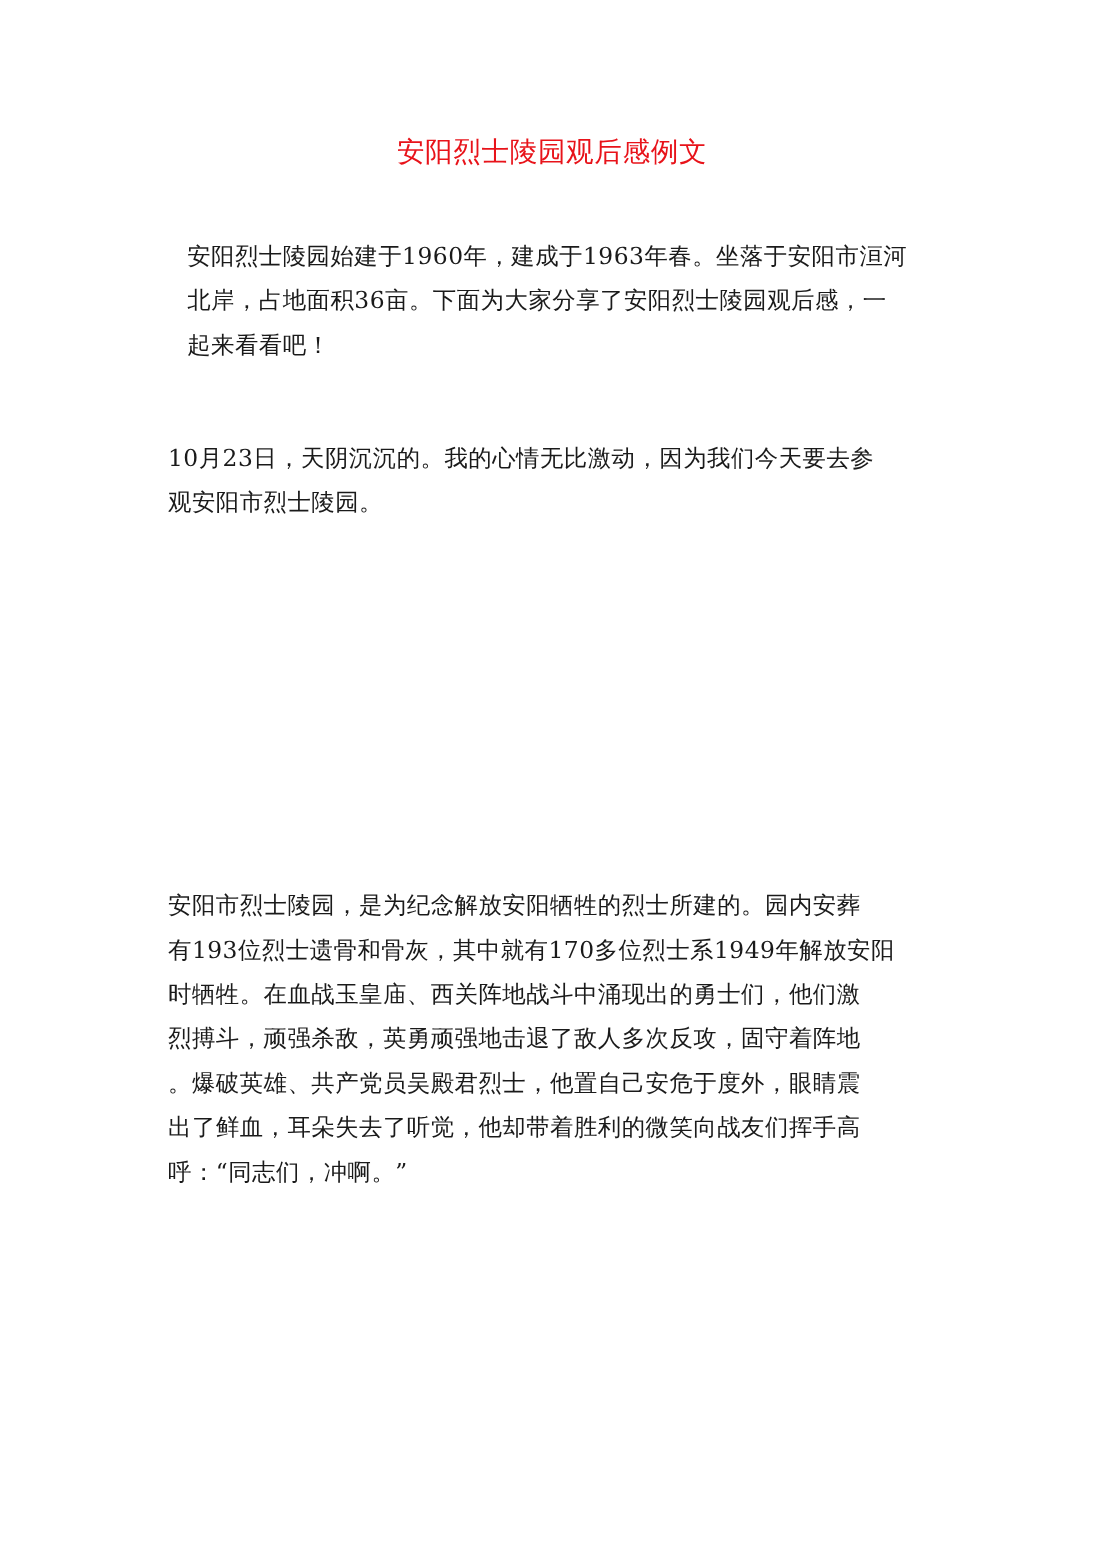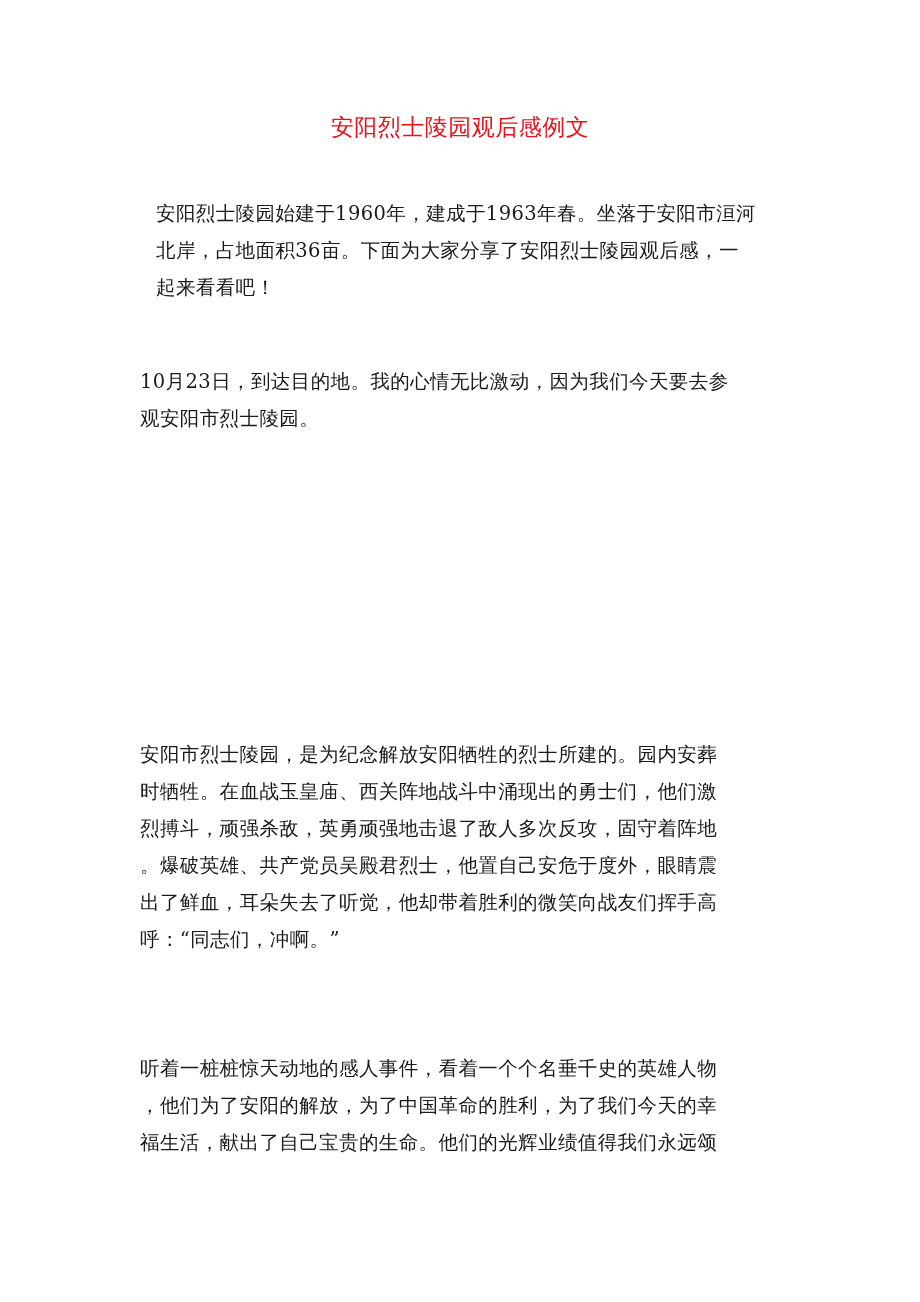--- a/index.html
+++ b/index.html
@@ -59,33 +59,29 @@
 
   <h1 class="title">安阳烈士陵园观后感例文</h1>
 
   <div class="para" style="top:195px;margin-left:16px;">
     <span class="line">安阳烈士陵园始建于1960年，建成于1963年春。坐落于安阳市洹河</span>
     <span class="line">北岸，占地面积36亩。下面为大家分享了安阳烈士陵园观后感，一</span>
     <span class="line">起来看看吧！</span>
   </div>
 
   <div class="para" style="top:363px;">
-    <span class="line">10月23日，到达目的地。我的心情无比激动，因为我们今天要去参</span>
+    <span class="line">10月23日，天阴沉沉的。我的心情无比激动，因为我们今天要去参</span>
     <span class="line">观安阳市烈士陵园。</span>
   </div>
 
 
   <div class="para" style="top:736px;">
     <span class="line">安阳市烈士陵园，是为纪念解放安阳牺牲的烈士所建的。园内安葬</span>
+    <span class="line">有193位烈士遗骨和骨灰，其中就有170多位烈士系1949年解放安阳</span>
     <span class="line">时牺牲。在血战玉皇庙、西关阵地战斗中涌现出的勇士们，他们激</span>
     <span class="line">烈搏斗，顽强杀敌，英勇顽强地击退了敌人多次反攻，固守着阵地</span>
     <span class="line">。爆破英雄、共产党员吴殿君烈士，他置自己安危于度外，眼睛震</span>
     <span class="line">出了鲜血，耳朵失去了听觉，他却带着胜利的微笑向战友们挥手高</span>
     <span class="line">呼：“同志们，冲啊。”</span>
   </div>
 
-  <div class="para" style="top:1050px;">
-    <span class="line">听着一桩桩惊天动地的感人事件，看着一个个名垂千史的英雄人物</span>
-    <span class="line">，他们为了安阳的解放，为了中国革命的胜利，为了我们今天的幸</span>
-    <span class="line">福生活，献出了自己宝贵的生命。他们的光辉业绩值得我们永远颂</span>
-  </div>
 
 </div>
 
 </body></html>

